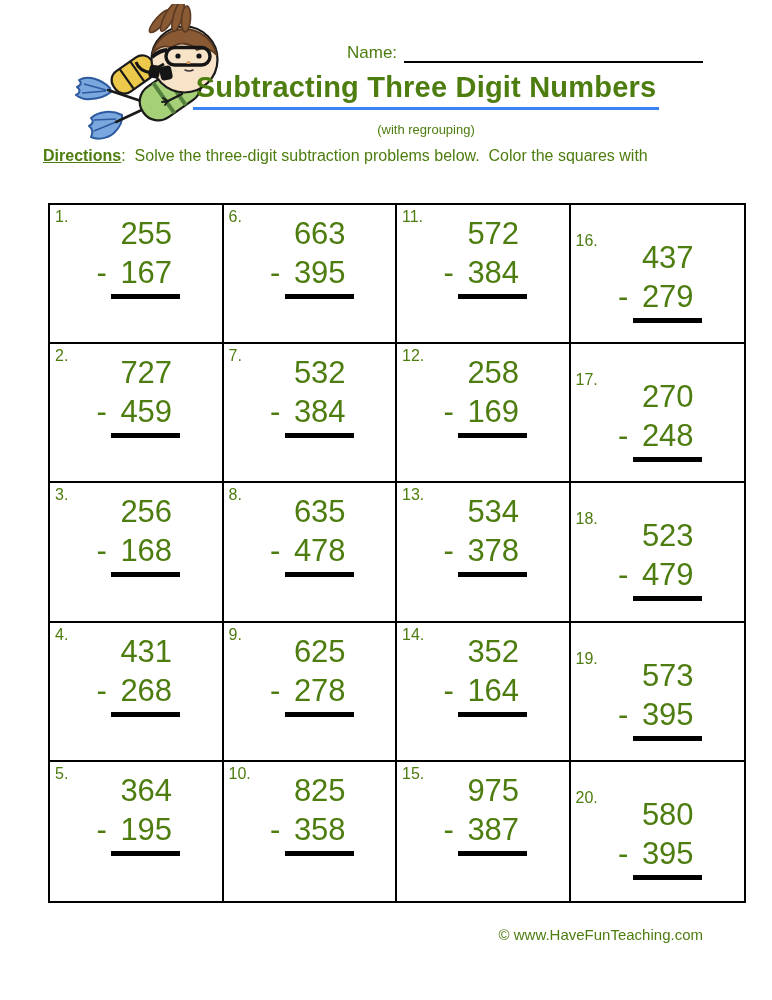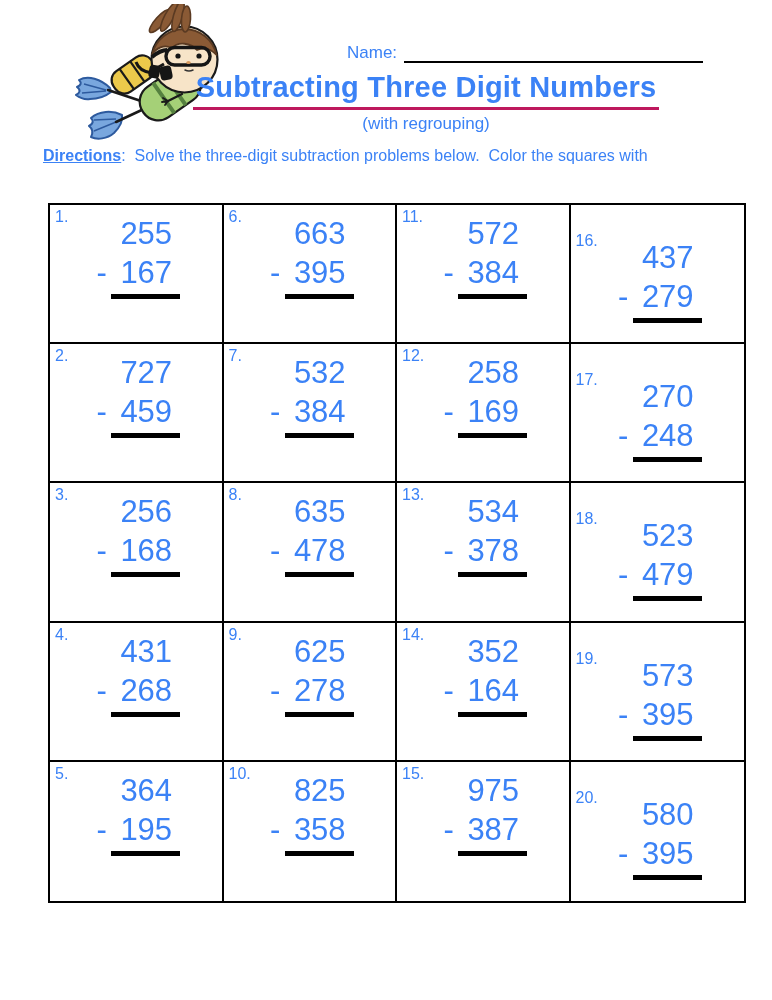--- a/index.html
+++ b/index.html
@@ -3,21 +3,21 @@
 <meta charset="utf-8">
 <style>
   * { box-sizing: border-box; }
   html, body { margin: 0; padding: 0; background: #ffffff; }
   .page {
     position: relative;
     width: 772px;
     height: 1000px;
     background: #ffffff;
     font-family: "Liberation Sans", sans-serif;
-    color: #3b82f6;
+    color: #4d7c0f;
     overflow: hidden;
   }
 
   
   .character {
     position: absolute;
     left: 66px;
     top: 4px;
     width: 154px;
     height: 148px;
@@ -42,26 +42,26 @@
     left: 80px;
     top: 71px;
     width: 692px;
     text-align: center;
   }
   .title {
     display: inline-block;
     font-size: 29px;
     font-weight: bold;
     letter-spacing: 0.2px;
-    border-bottom: 3px solid #be185d;
+    border-bottom: 3px solid #3b82f6;
     padding: 0 3px 3px 3px;
   }
   .subtitle {
-    font-size: 17px;
-    margin-top: 4px;
+    font-size: 13px;
+    margin-top: 12px;
   }
   .directions {
     position: absolute;
     left: 43px;
     top: 144px;
     font-size: 16px;
     line-height: 23px;
   }
   .dir-line { display: block; white-space: pre; }
   .dir-label {
@@ -367,14 +367,15 @@
     <span class="pnum">20.</span>
     <div class="prob">
       <span class="minuend">580</span>
       <span class="minus">-</span>
       <span class="subtrahend">395</span>
       <span class="ans-line"></span>
     </div>
   </div>
     </div>
 
+  <div class="footer">© www.HaveFunTeaching.com</div>
 
 </div>
 
 </body></html>

